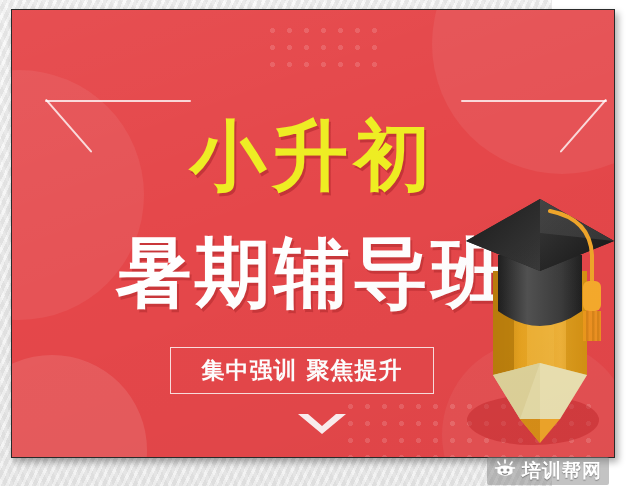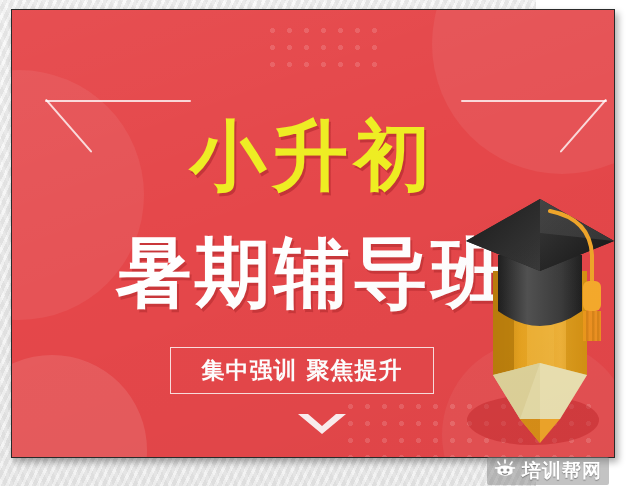--- a/index.html
+++ b/index.html
@@ -16,20 +16,21 @@
 
   
   #canvas {
     position: relative;
     width: 536px;
     height: 486px;
     background:
       repeating-linear-gradient(115deg, rgba(255,255,255,0.55) 0 3px, rgba(228,228,228,0.55) 3px 7px),
       repeating-linear-gradient(65deg, rgba(255,255,255,0.40) 0 4px, rgba(222,222,222,0.40) 4px 9px),
       linear-gradient(180deg,#e9e9e9 0%, #dcdcdc 55%, #d3d3d3 100%);
+    padding-left: 16px;
   }
 
   
   #poster {
     position: absolute;
     left: 11px;
     top: 9px;
     width: 604px;
     height: 449px;
     background: #e5474a;

